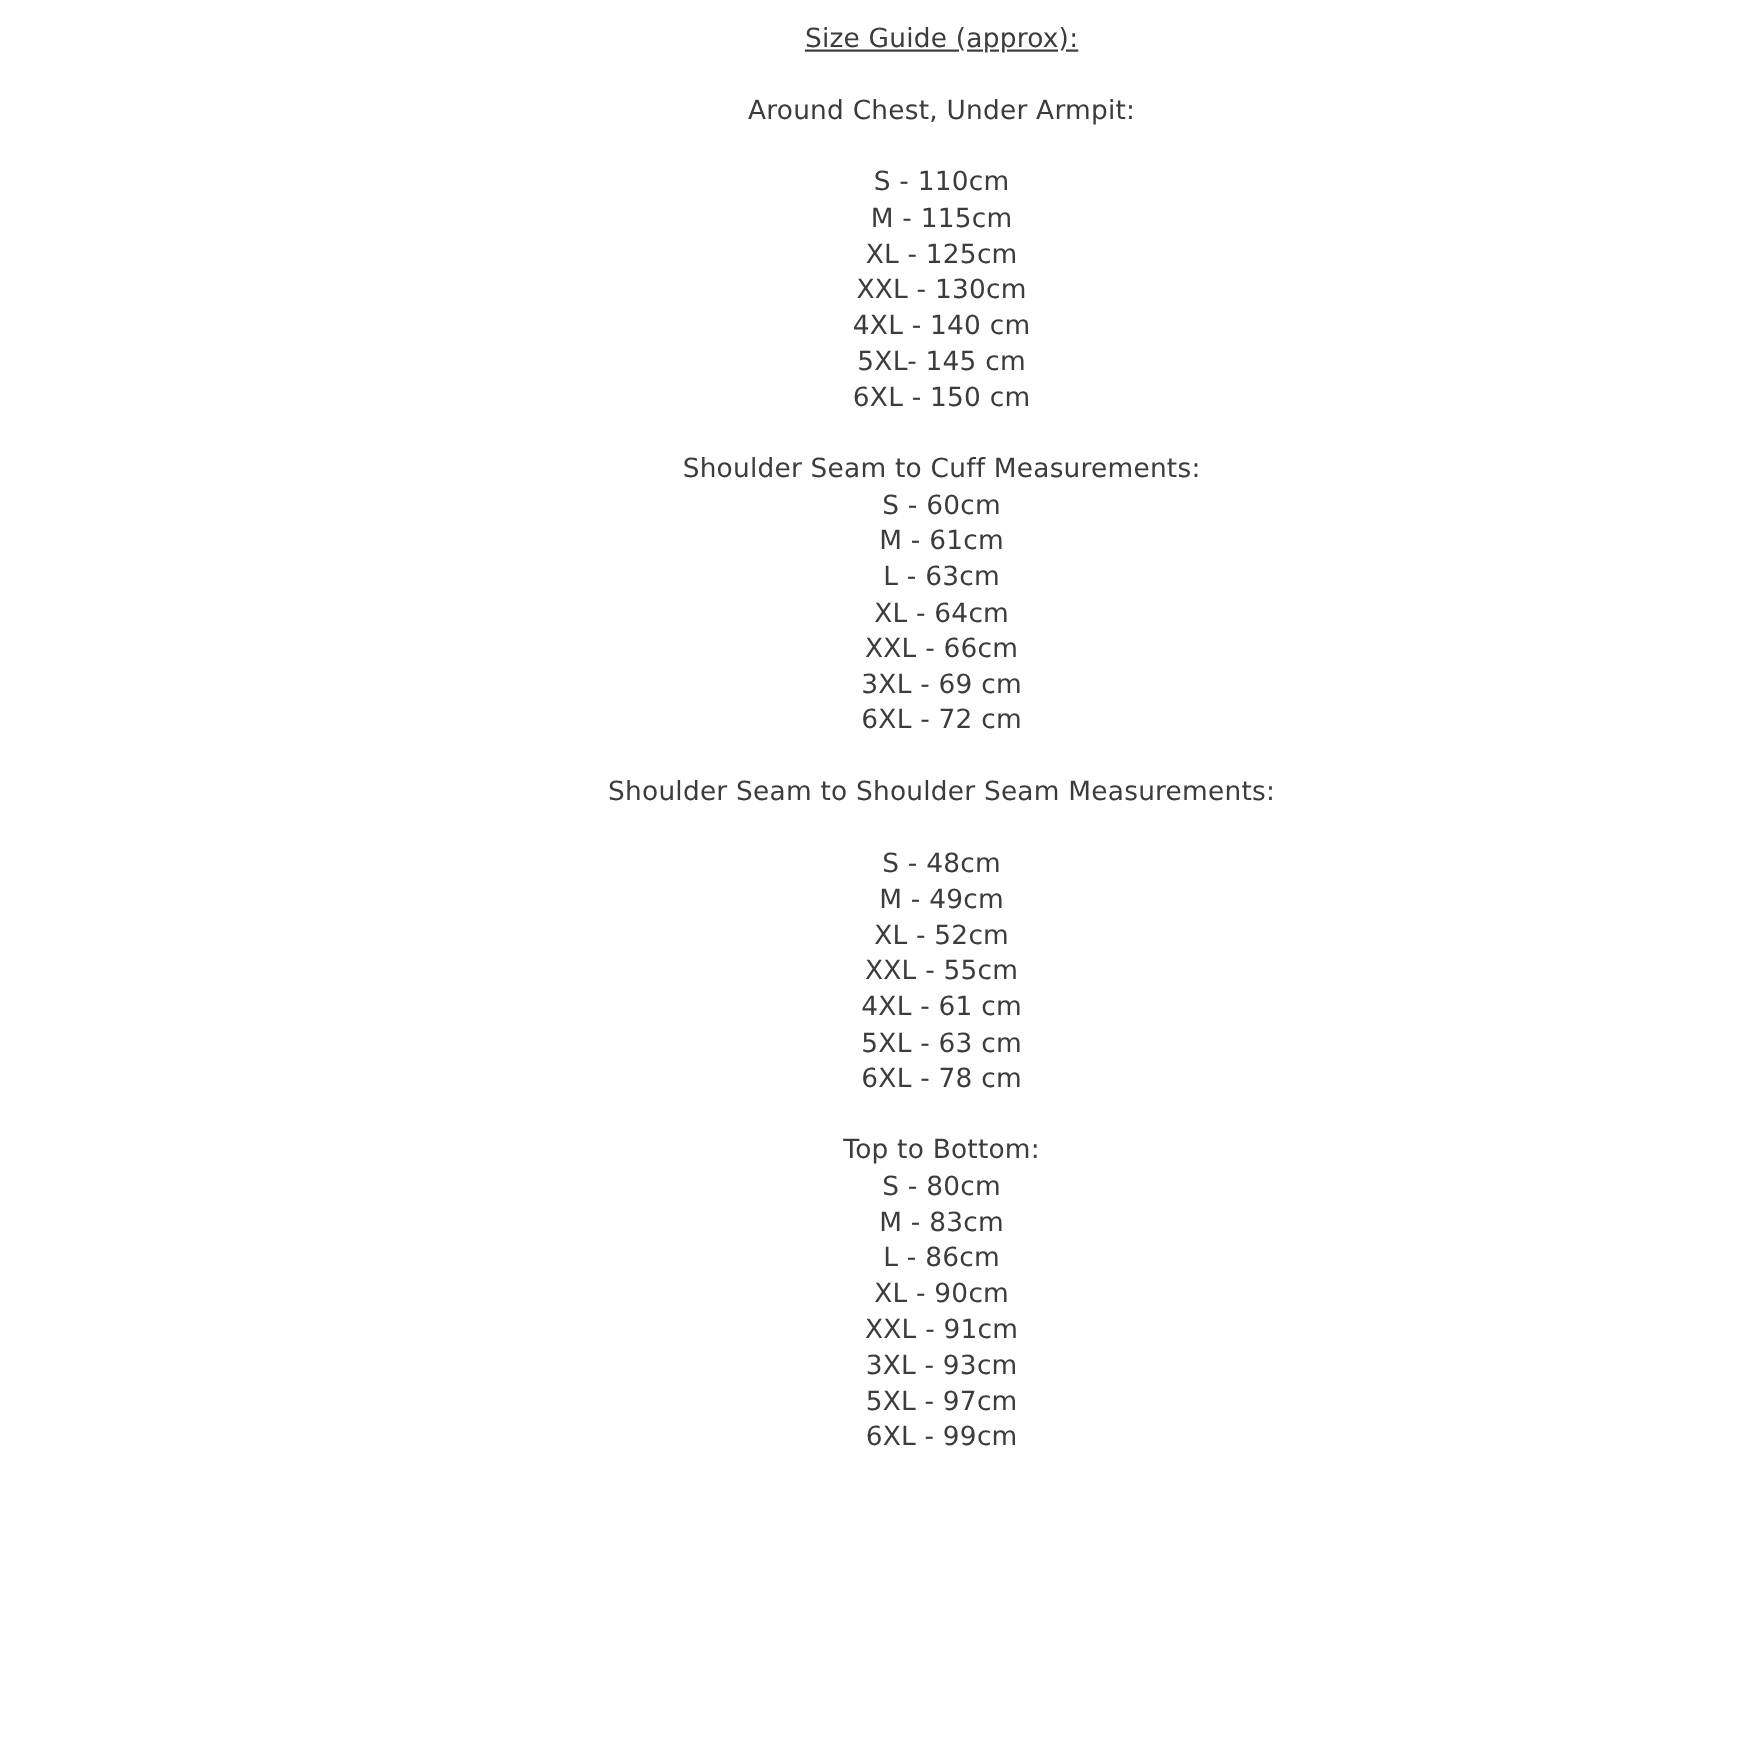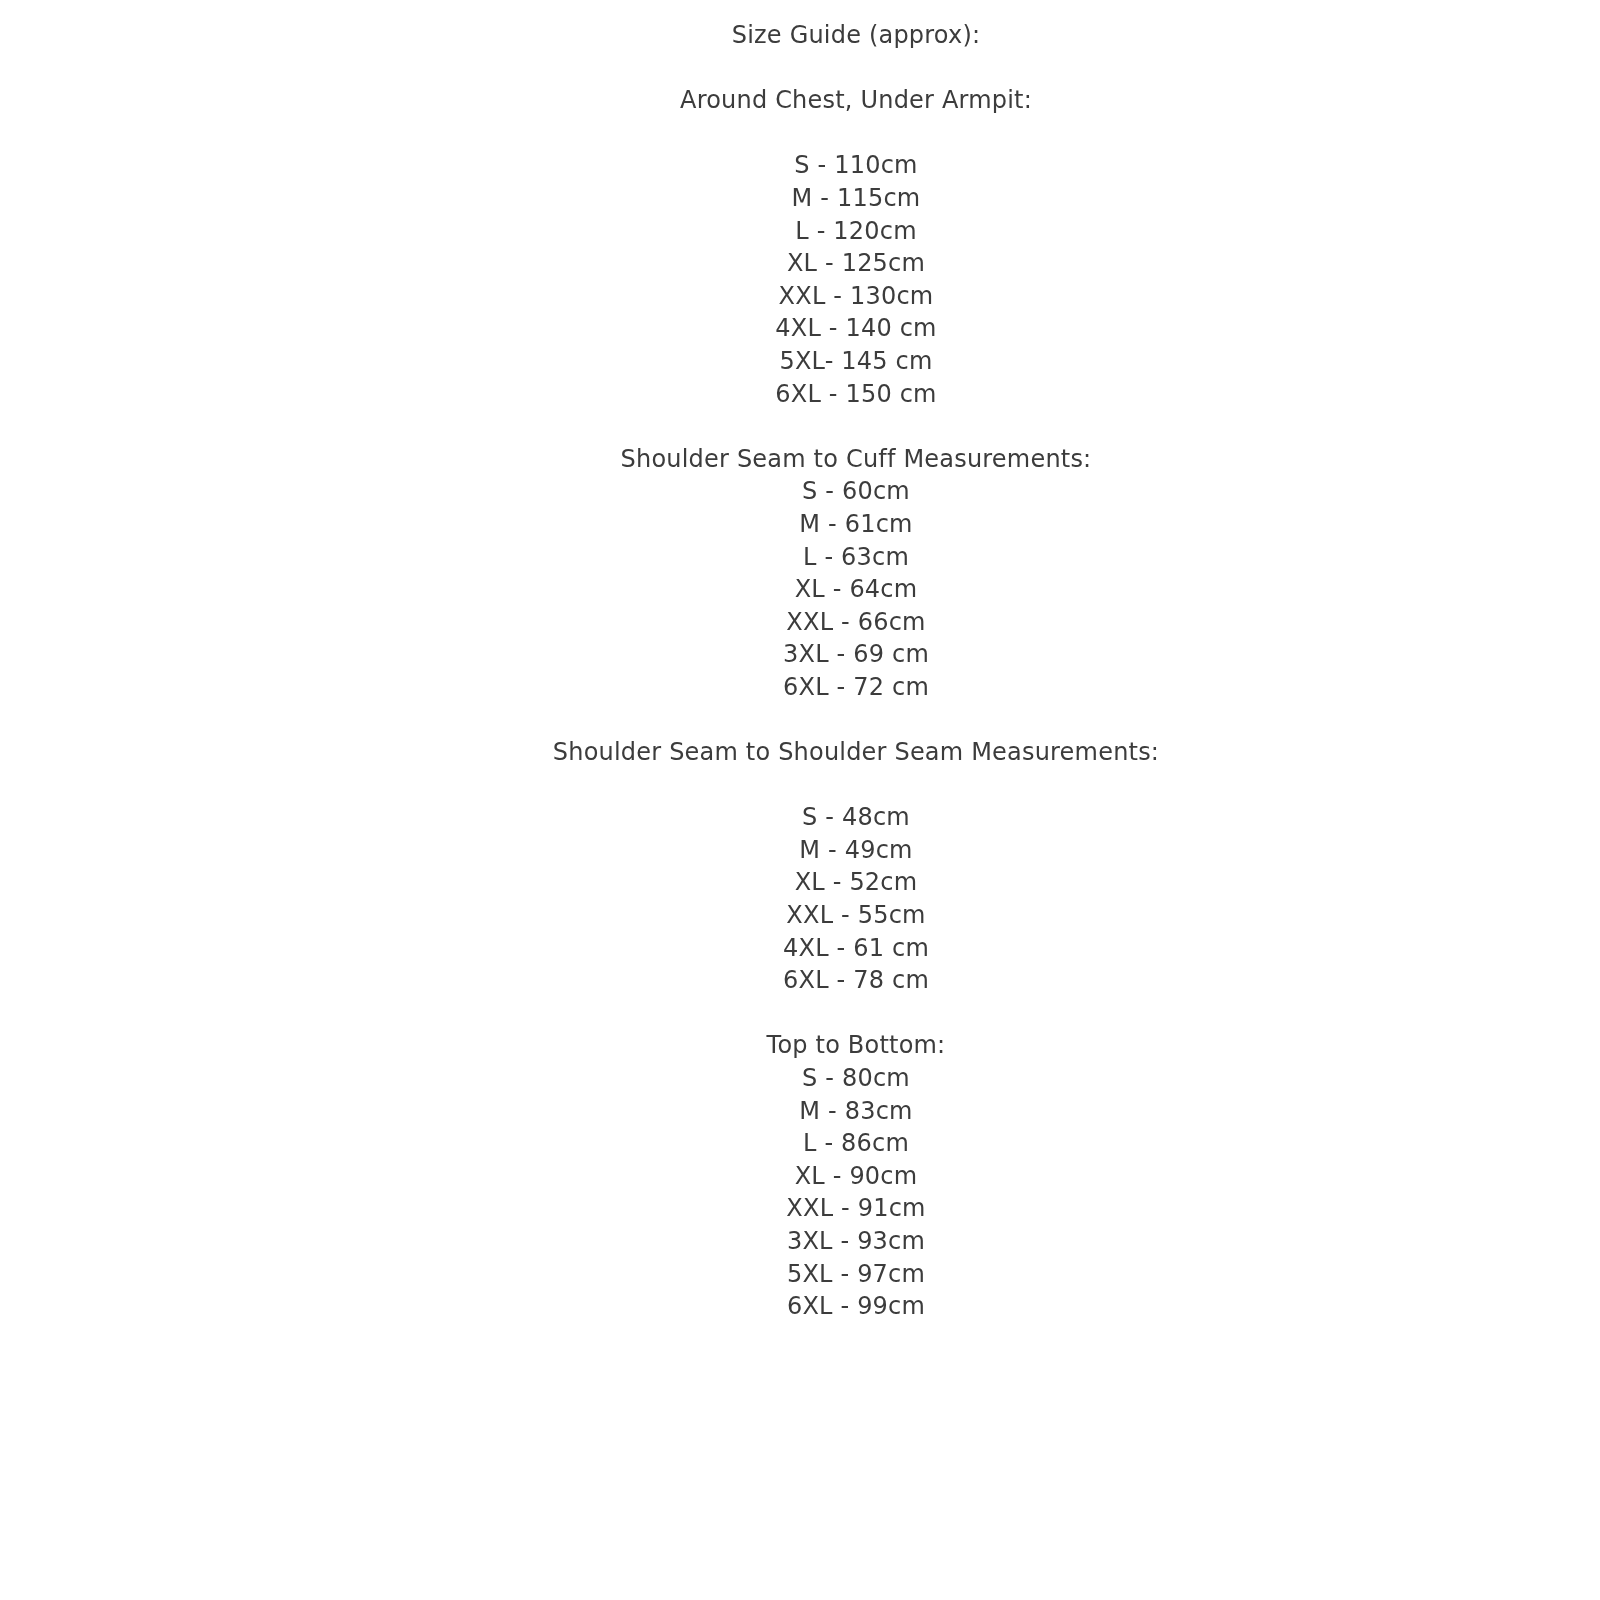--- a/index.html
+++ b/index.html
@@ -20,34 +20,34 @@
     width: 1488px;
     text-align: center;
     font-size: 24px;
     line-height: 32.6px;
     letter-spacing: 0.2px;
   }
   .line {
     white-space: pre;
   }
   .title {
+    text-decoration: underline;
   }
 </style>
 </head>
 <body style="color: rgb(60, 60, 60); background: rgb(255, 255, 255);">
 
 <main class="doc">
   <div class="line title">Size Guide (approx):</div>
 
 <div class="line">&nbsp;</div>
     <div class="line heading">Around Chest, Under Armpit:</div>
     <div class="line">&nbsp;</div>
     <div class="line item">S - 110cm</div>
     <div class="line item">M - 115cm</div>
-    <div class="line item">L - 120cm</div>
     <div class="line item">XL - 125cm</div>
     <div class="line item">XXL - 130cm</div>
     <div class="line item">4XL - 140 cm</div>
     <div class="line item">5XL- 145 cm</div>
     <div class="line item">6XL - 150 cm</div>
     <div class="line">&nbsp;</div>
     <div class="line heading">Shoulder Seam to Cuff Measurements:</div>
     <div class="line item">S - 60cm</div>
     <div class="line item">M - 61cm</div>
     <div class="line item">L - 63cm</div>
@@ -56,20 +56,21 @@
     <div class="line item">3XL - 69 cm</div>
     <div class="line item">6XL - 72 cm</div>
     <div class="line">&nbsp;</div>
     <div class="line heading">Shoulder Seam to Shoulder Seam Measurements:</div>
     <div class="line">&nbsp;</div>
     <div class="line item">S - 48cm</div>
     <div class="line item">M - 49cm</div>
     <div class="line item">XL - 52cm</div>
     <div class="line item">XXL - 55cm</div>
     <div class="line item">4XL - 61 cm</div>
+    <div class="line item">5XL - 63 cm</div>
     <div class="line item">6XL - 78 cm</div>
     <div class="line">&nbsp;</div>
     <div class="line heading">Top to Bottom:</div>
     <div class="line item">S - 80cm</div>
     <div class="line item">M - 83cm</div>
     <div class="line item">L - 86cm</div>
     <div class="line item">XL - 90cm</div>
     <div class="line item">XXL - 91cm</div>
     <div class="line item">3XL - 93cm</div>
     <div class="line item">5XL - 97cm</div>

